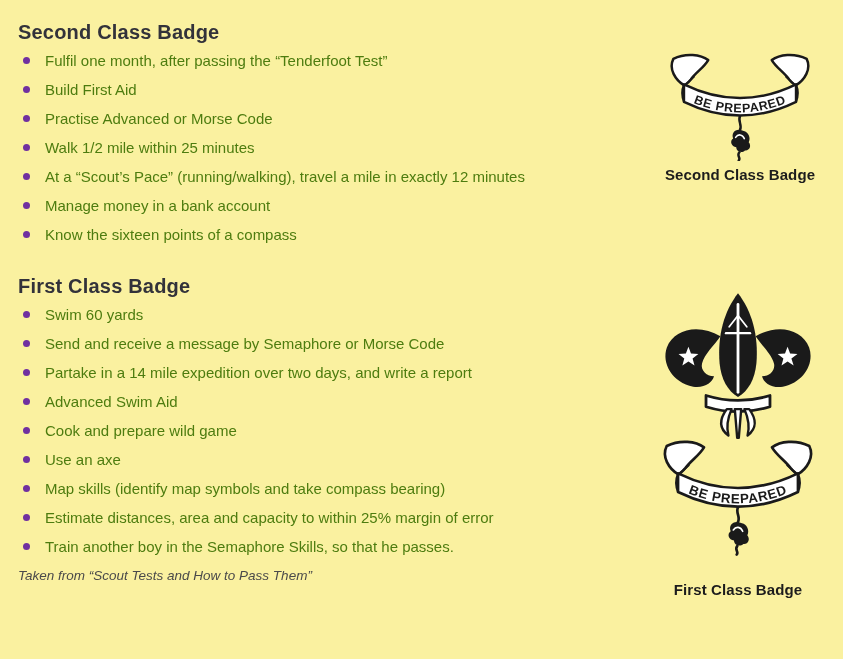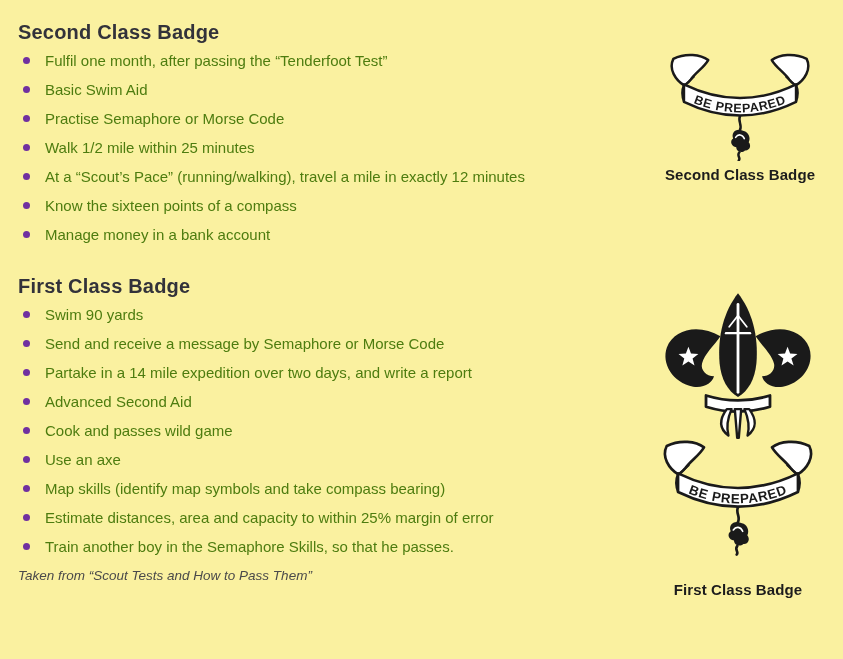--- a/index.html
+++ b/index.html
@@ -104,68 +104,68 @@
   <section class="section">
     <h2 class="section-title">Second Class Badge</h2>
     <ul class="req-list">
 
     <li class="req-item">
         <span class="bullet"></span>
         <span class="req-text">Fulfil one month, after passing the “Tenderfoot Test”</span>
       </li>
         <li class="req-item">
         <span class="bullet"></span>
-        <span class="req-text">Basic Swim Aid</span>
-      </li>
-        <li class="req-item">
-        <span class="bullet"></span>
-        <span class="req-text">Practise Semaphore or Morse Code</span>
+        <span class="req-text">Build First Aid</span>
+      </li>
+        <li class="req-item">
+        <span class="bullet"></span>
+        <span class="req-text">Practise Advanced or Morse Code</span>
       </li>
         <li class="req-item">
         <span class="bullet"></span>
         <span class="req-text">Walk 1/2 mile within 25 minutes</span>
       </li>
         <li class="req-item">
         <span class="bullet"></span>
         <span class="req-text">At a “Scout’s Pace” (running/walking), travel a mile in exactly 12 minutes</span>
       </li>
         <li class="req-item">
         <span class="bullet"></span>
+        <span class="req-text">Manage money in a bank account</span>
+      </li>
+        <li class="req-item">
+        <span class="bullet"></span>
         <span class="req-text">Know the sixteen points of a compass</span>
-      </li>
-        <li class="req-item">
-        <span class="bullet"></span>
-        <span class="req-text">Manage money in a bank account</span>
       </li>
       </ul>
   </section>
 
   <section class="section">
     <h2 class="section-title">First Class Badge</h2>
     <ul class="req-list">
 
     <li class="req-item">
         <span class="bullet"></span>
-        <span class="req-text">Swim 90 yards</span>
+        <span class="req-text">Swim 60 yards</span>
       </li>
         <li class="req-item">
         <span class="bullet"></span>
         <span class="req-text">Send and receive a message by Semaphore or Morse Code</span>
       </li>
         <li class="req-item">
         <span class="bullet"></span>
         <span class="req-text">Partake in a 14 mile expedition over two days, and write a report</span>
       </li>
         <li class="req-item">
         <span class="bullet"></span>
-        <span class="req-text">Advanced Second Aid</span>
-      </li>
-        <li class="req-item">
-        <span class="bullet"></span>
-        <span class="req-text">Cook and passes wild game</span>
+        <span class="req-text">Advanced Swim Aid</span>
+      </li>
+        <li class="req-item">
+        <span class="bullet"></span>
+        <span class="req-text">Cook and prepare wild game</span>
       </li>
         <li class="req-item">
         <span class="bullet"></span>
         <span class="req-text">Use an axe</span>
       </li>
         <li class="req-item">
         <span class="bullet"></span>
         <span class="req-text">Map skills (identify map symbols and take compass bearing)</span>
       </li>
         <li class="req-item">

